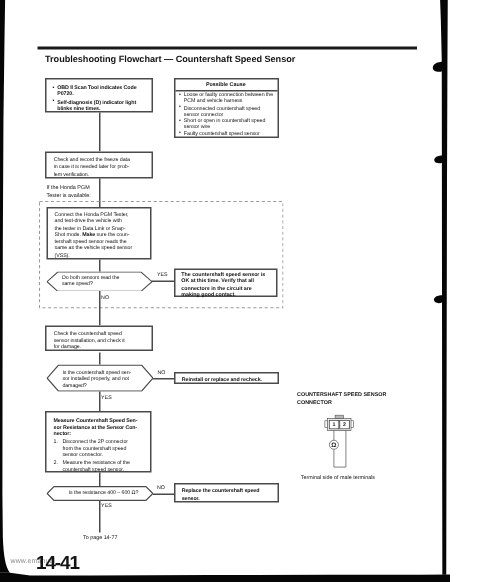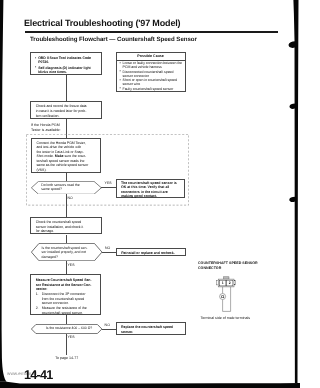--- a/index.html
+++ b/index.html
@@ -59,21 +59,20 @@
     <path fill="#060606" d="M293.4,0 L298.5,0 L298.3,40 L298.0,120 L297.8,220 L297.6,320 L297.5,383.1
              L294.9,383.1 L294.8,320 L294.7,220 L294.6,120 L294.5,40 L293.9,14 Z"></path>
     <path fill="#060606" d="M295.6,41.2 C291.3,41.2 289.1,42.6 288.6,44.6 C288.2,46.6 290.0,47.9 292.5,47.9
              C294.4,47.9 295.6,47.0 295.6,47.0 Z
              M295.4,103.6 C291.7,103.6 289.9,104.7 289.5,106.3 C289.2,107.8 290.7,108.9 292.8,108.9
              C294.3,108.9 295.4,108.2 295.4,108.2 Z
              M295.2,196.8 C291.5,196.8 289.7,197.9 289.3,199.5 C289.0,201.0 290.5,202.1 292.6,202.1
              C294.1,202.1 295.2,201.4 295.2,201.4 Z"></path>
   </svg>
 
-  <div class="title">Electrical Troubleshooting ('97 Model)</div>
   <div class="rule1"></div>
   <div class="subtitle">Troubleshooting Flowchart — Countershaft Speed Sensor</div>
 
   <div class="box" style="left:30.4px;top:52.2px;width:71.6px;height:22.6px;">
     <ul class="bullets btxt" style="left:3.6px;top:2.8px;width:66px;font-weight:bold;">
       <li>OBD II Scan Tool indicates Code P0720.</li>
       <li>Self-diagnosis (D) indicator light blinks nine times.</li>
     </ul>
   </div>
 

